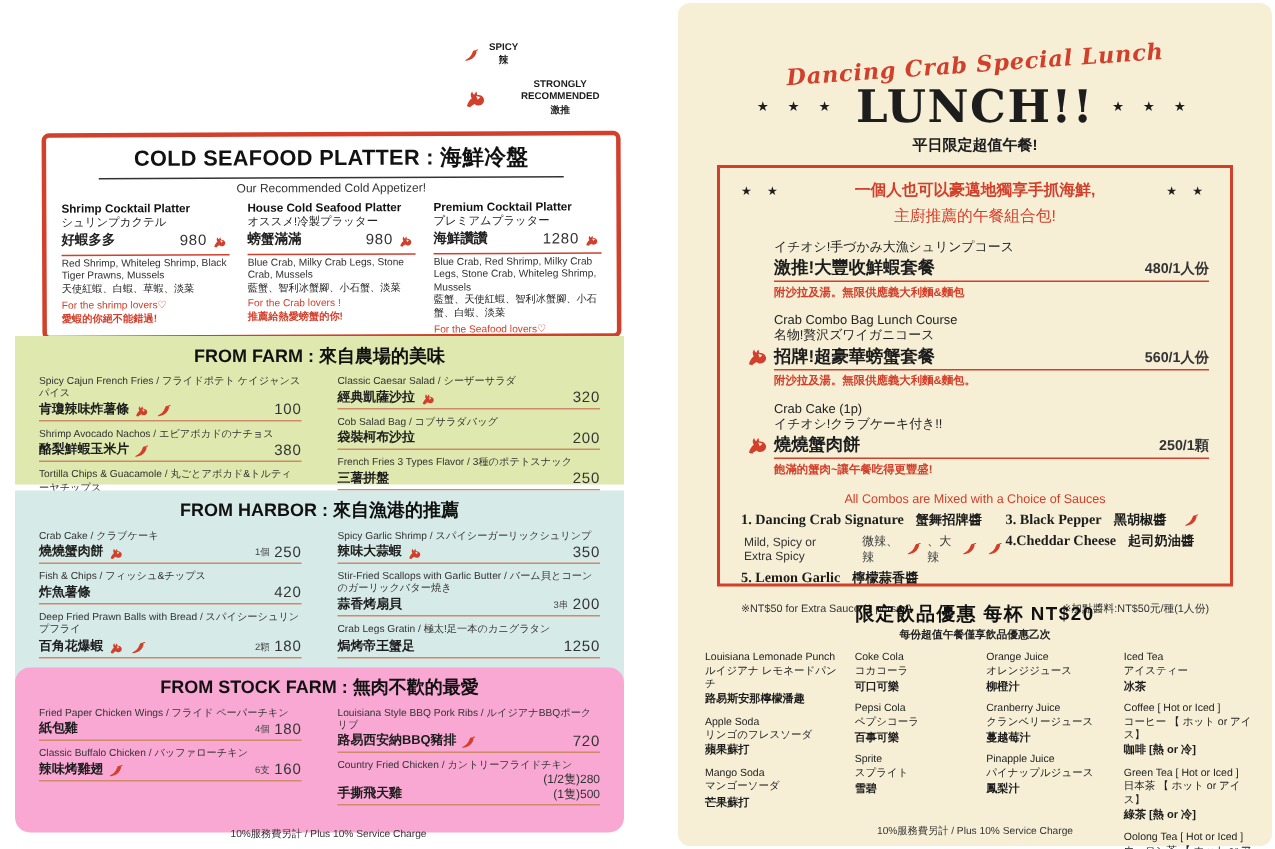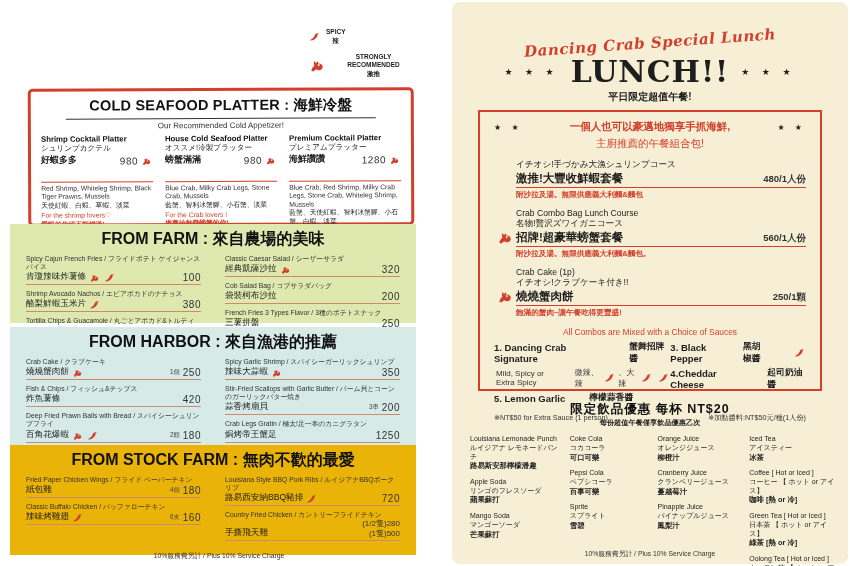--- a/index.html
+++ b/index.html
@@ -14,37 +14,37 @@
   .legend-row{display:flex;align-items:center;justify-content:flex-start;margin-bottom:7px;gap:5px;}
   .legend-text{text-align:center;line-height:1.35;}
   .cold-box{position:absolute;left:28px;top:88px;width:386px;height:138px;border:3px solid #d23f2b;
             border-radius:5px;transform:rotate(-.25deg);box-sizing:border-box;padding:5px 10px 0 10px;}
   .cold-title{text-align:center;font-size:14.5px;font-weight:800;letter-spacing:.2px;color:#111;}
   .cold-rule{width:86%;height:1px;background:#333;margin:3px auto 2px auto;}
   .cold-sub{text-align:center;font-size:8px;color:#333;margin-bottom:4px;}
   .plat-grid{display:grid;grid-template-columns:1fr 1fr 1fr;column-gap:12px;}
   .pc-en{font-weight:bold;font-size:7.8px;color:#111;}
   .pc-jp{font-size:7.6px;color:#222;}
-  .pc-row{display:flex;align-items:flex-end;border-bottom:1.5px solid #d23f2b;padding-bottom:15px;}
+  .pc-row{display:flex;align-items:flex-end;border-bottom:1.5px solid #d23f2b;padding-bottom:3px;}
   .pc-zh{font-weight:bold;font-size:9px;}
   .pc-price{margin-left:auto;font-size:10px;color:#333;letter-spacing:.5px;}
   .pc-desc{font-size:6.8px;color:#333;margin-top:2px;line-height:1.25;}
   .pc-desc-zh{font-size:6.8px;color:#222;line-height:1.3;}
   .pc-note{font-size:6.8px;color:#d23f2b;margin-top:1px;}
   .pc-note-zh{font-size:6.8px;color:#d23f2b;font-weight:bold;}
   .band{position:absolute;left:10px;width:406px;box-sizing:border-box;padding:5px 16px 0 16px;}
   .band-farm{top:224px;height:99px;background:#dfe8ae;}
   .band-harbor{top:327px;height:134px;background:#d6eae7;}
-  .band-stock{top:445px;height:110px;background:#eab308;}
-  .band-title{text-align:center;font-size:16px;font-weight:800;color:#111;margin-bottom:5px;}
+  .band-stock{top:445px;height:110px;background:#f9a8d4;border-radius:10px;}
+  .band-title{text-align:center;font-size:12px;font-weight:800;color:#111;margin-bottom:5px;}
   .band-grid{display:grid;grid-template-columns:1fr 1fr;column-gap:24px;}
   .mi{margin-bottom:5px;}
   .mi-l1{font-size:6.8px;color:#333;line-height:1.2;}
   .mi-row{display:flex;align-items:flex-end;border-bottom:1px solid #cf8a6a;padding-bottom:1px;}
-  .mi-zh{font-weight:normal;font-size:8.6px;color:#1d1d1d;}
+  .mi-zh{font-weight:bold;font-size:8.6px;color:#1d1d1d;}
   .mi-unit{margin-left:auto;font-size:6.3px;color:#444;padding-right:3px;padding-bottom:1px;}
   .mi-price{font-size:10px;color:#333;letter-spacing:.5px;}
   .mi-price.auto{margin-left:auto;}
   .price-2l{margin-left:auto;text-align:right;font-size:8px;color:#333;line-height:1.2;}
   .footer{position:absolute;bottom:5px;width:100%;text-align:center;font-size:6.8px;color:#333;}
   
   .page-right{position:absolute;left:452px;top:2px;width:396px;height:562px;background:#f6efd6;border-radius:8px;}
   .script-title{margin-top:32px;text-align:center;font-family:"DejaVu Serif",serif;font-style:italic;
                 font-weight:bold;font-size:15px;color:#d23f2b;transform:rotate(-4deg);letter-spacing:.5px;}
   .lunch-row{display:flex;justify-content:center;align-items:center;gap:12px;margin-top:2px;}
@@ -61,21 +61,21 @@
   .course .claw-left{position:absolute;left:0;top:22px;}
   .course-en{font-size:8.6px;color:#222;}
   .course-jp{font-size:8.6px;color:#222;}
   .course-zh-row{display:flex;align-items:flex-end;border-bottom:1px solid #d23f2b;padding-bottom:1px;}
   .course-zh{font-size:11.5px;font-weight:bold;color:#1d1d1d;}
   .course-price{margin-left:auto;font-size:9.5px;font-weight:bold;color:#333;}
   .course-note{color:#d23f2b;font-size:7.6px;font-weight:bold;margin-top:2px;}
   .sauce-head-en{margin-top:9px;text-align:center;color:#d23f2b;font-size:8.4px;}
   .sauce-head-zh{text-align:center;color:#d23f2b;font-size:8.8px;font-weight:bold;}
   .sauce-grid{display:grid;grid-template-columns:1.3fr 1fr;margin-top:4px;}
-  .sauce-item{display:flex;align-items:center;gap:24px;font-size:9.5px;margin-bottom:2px;}
+  .sauce-item{display:flex;align-items:center;gap:8px;font-size:9.5px;margin-bottom:2px;font-family:Liberation Serif, serif;}
   .sauce-name{font-weight:bold;color:#1d1d1d;}
   .sauce-zh{font-weight:bold;color:#1d1d1d;font-size:8.8px;}
   .spice-line{display:flex;align-items:center;font-size:8px;color:#333;margin:1px 0 3px 2px;gap:2px;}
   .sauce-note-row{display:flex;justify-content:space-between;margin-top:7px;font-size:7.2px;color:#333;}
   .drinks-title{position:absolute;top:399px;width:100%;text-align:center;font-size:12.5px;
                 font-weight:800;letter-spacing:1px;color:#111;}
   .drinks-sub{position:absolute;top:416px;width:100%;text-align:center;font-size:7.2px;font-weight:bold;color:#222;}
   .drinks-grid{position:absolute;top:433px;left:18px;right:10px;display:grid;
                grid-template-columns:1.15fr 1fr 1.05fr 1.1fr;column-gap:7px;}
   .drink{margin-bottom:7px;}

